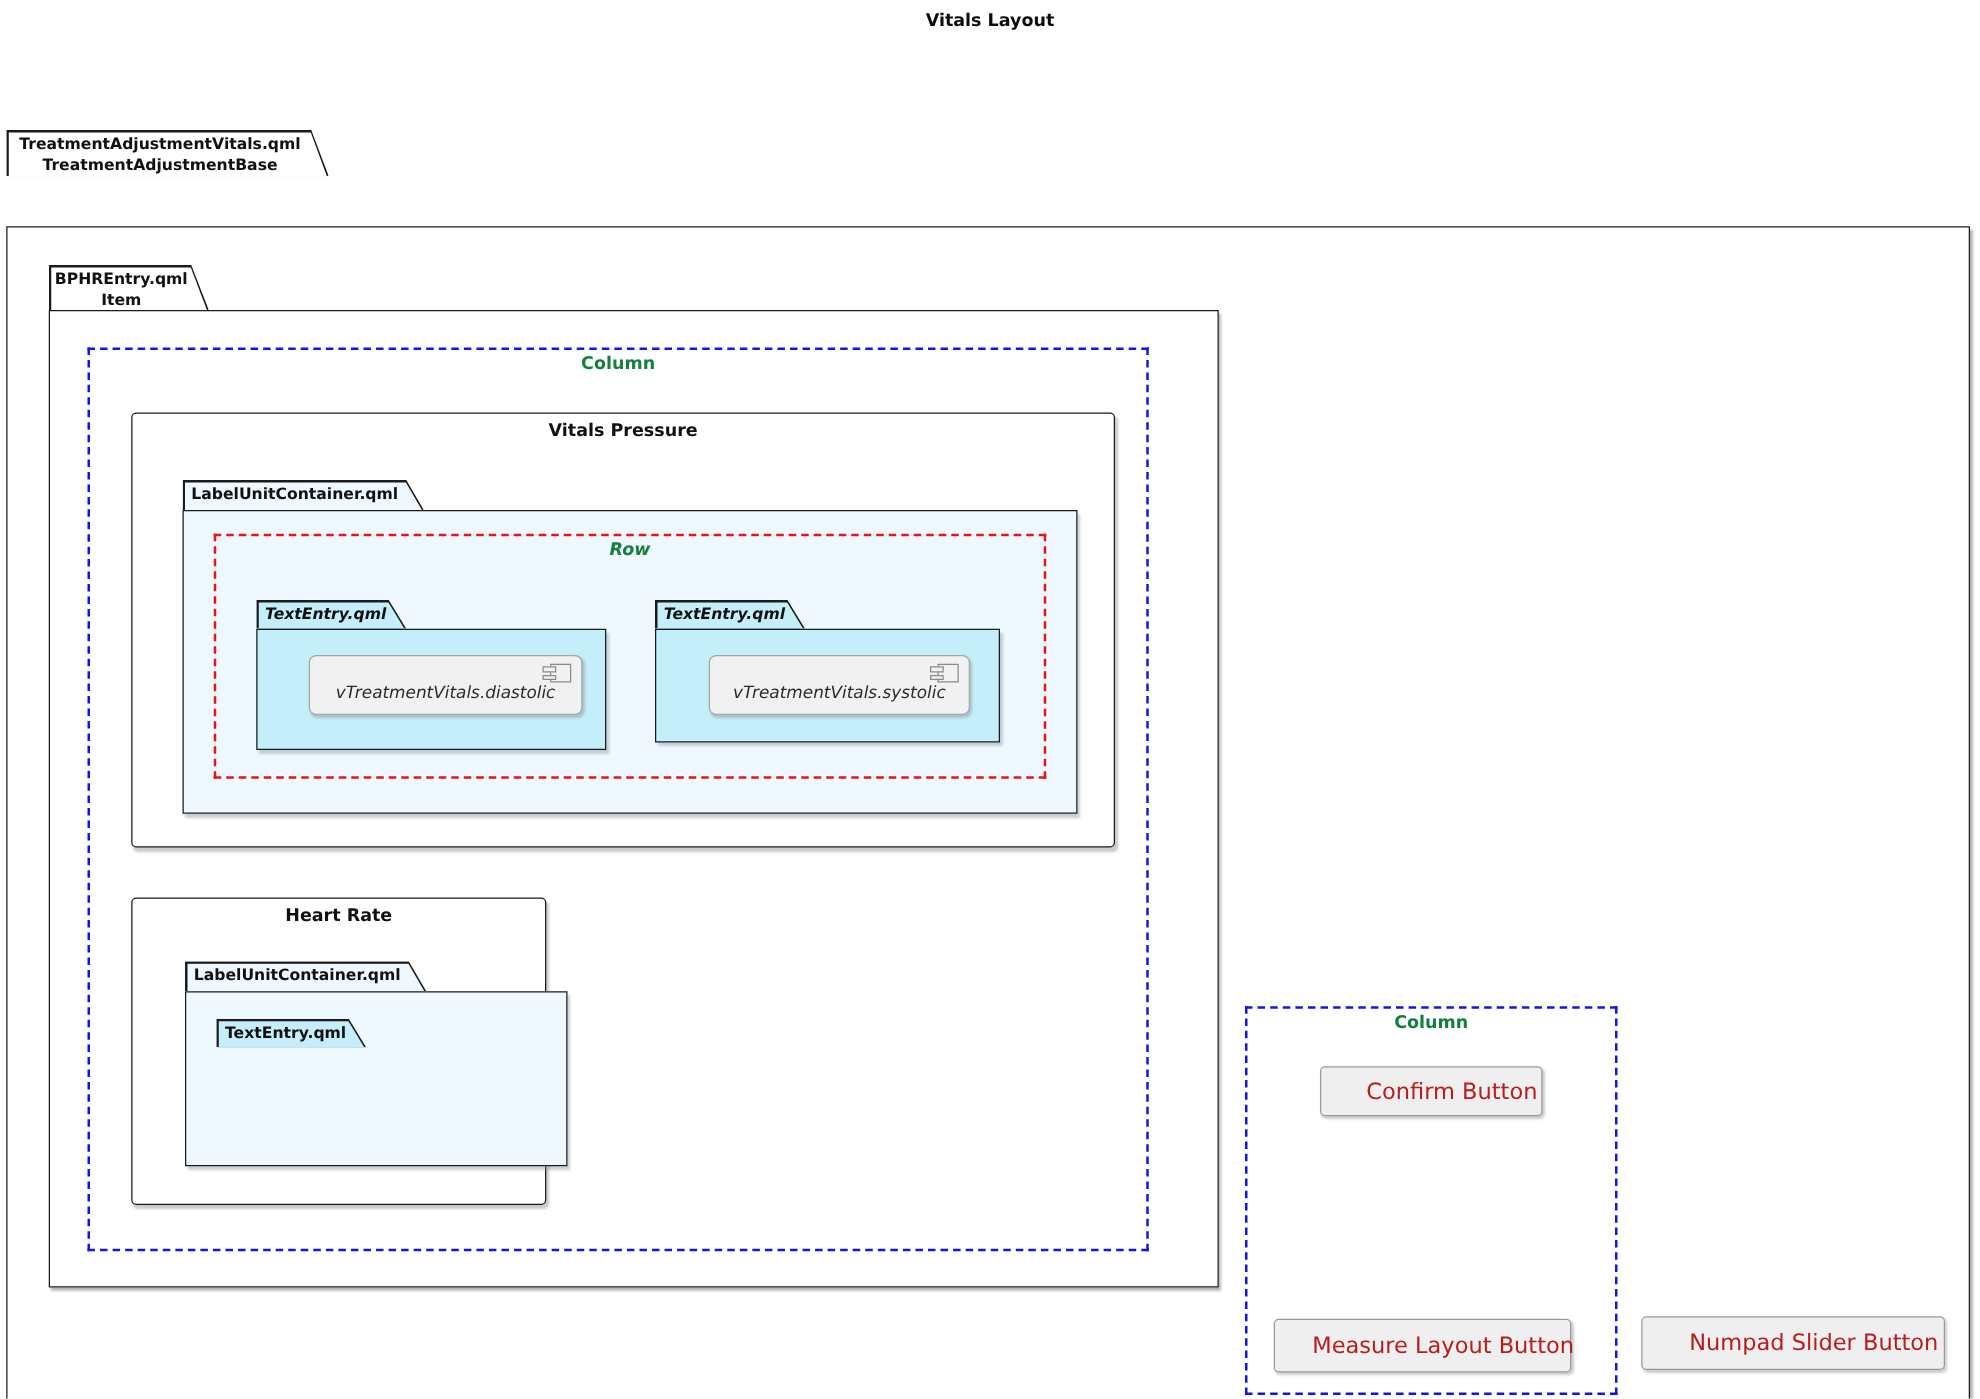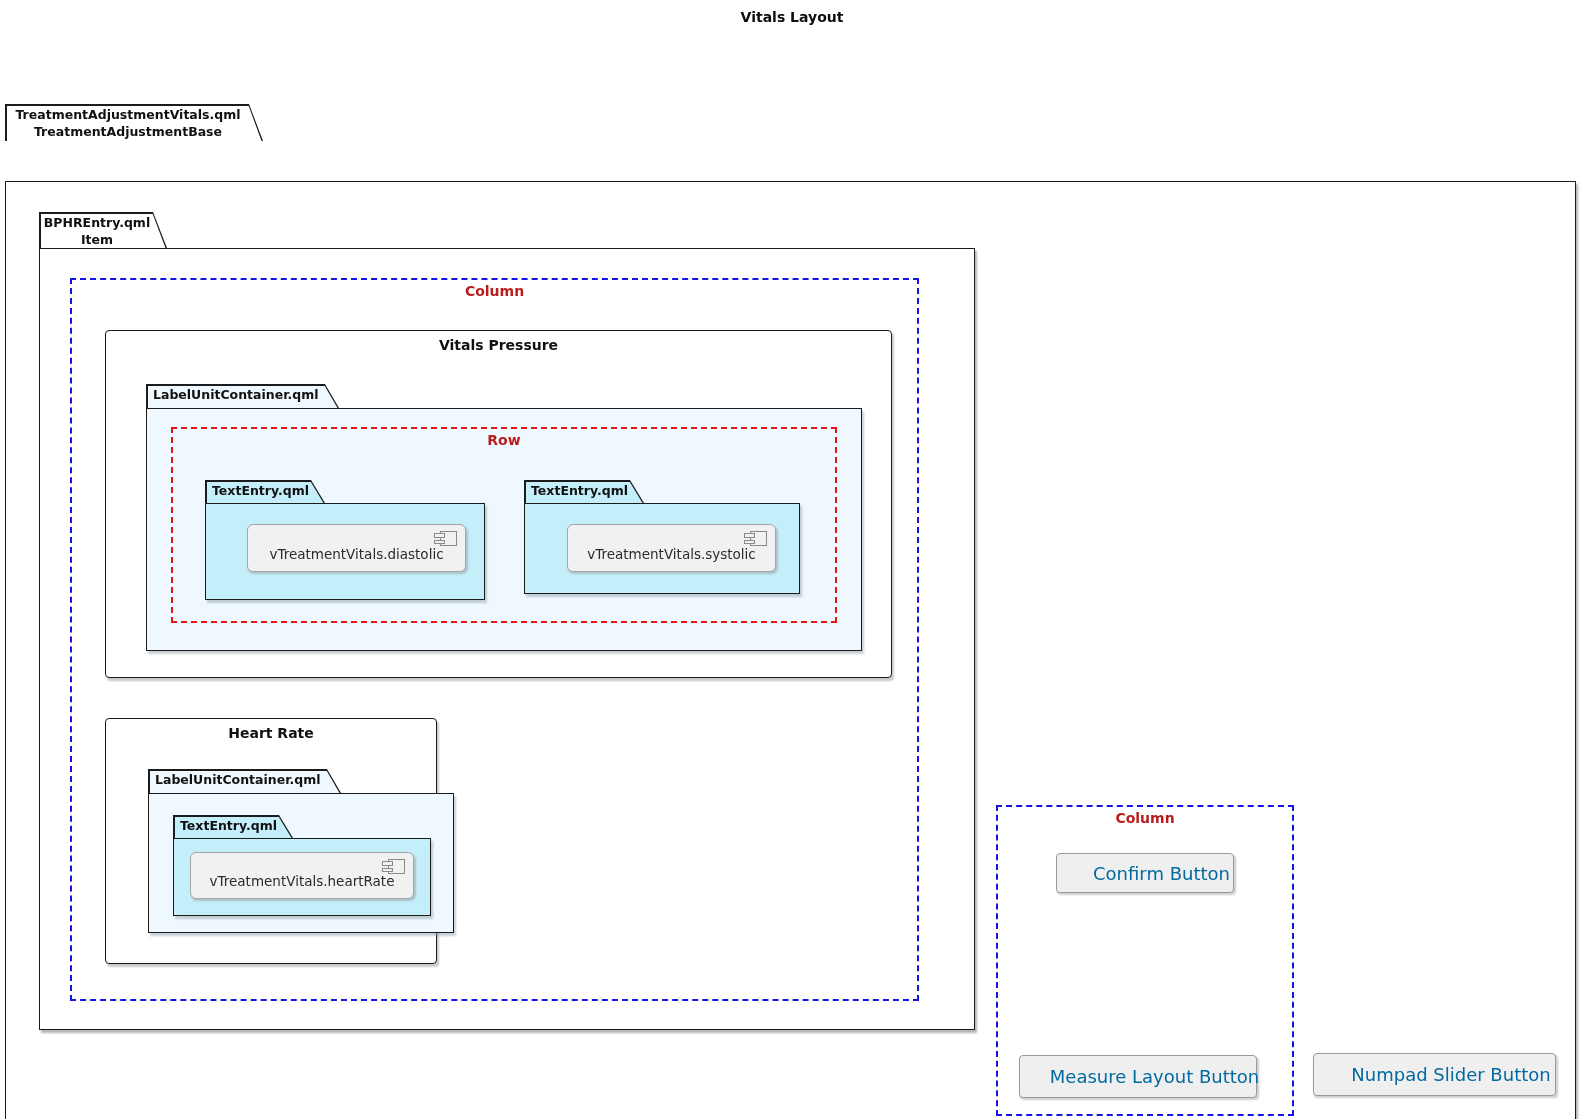--- a/index.html
+++ b/index.html
@@ -40,39 +40,39 @@
   .tab-light .tab-fg { background:var(--folder_fill_light,#EFF8FE); }
   .tab-cyan  .tab-fg { background:var(--folder_fill_cyan,#C5EEFB); }
 
   .folder-body.light { background:var(--folder_fill_light,#EFF8FE); box-shadow:2px 3px 2px rgba(130,150,160,0.45); }
   .folder-body.cyan  { background:var(--folder_fill_cyan,#C5EEFB);  box-shadow:2px 3px 2px rgba(130,150,160,0.45); }
 
   
   .dashed-blue { position:absolute; border:2px dashed var(--column_dash,#1414E6); background:transparent; }
   .dashed-red  { position:absolute; border:2px dashed var(--row_dash,#E61414); background:transparent; }
   .dash-label { position:absolute; left:0; top:3px; width:100%; text-align:center;
-                font-size:14px; font-weight:bold; color:#b91c1c; }
+                font-size:14px; font-weight:bold; color:#15803d; }
 
   
   .comp { background:var(--component_fill,#F1F1F1); border-color:#a6a6a6; border-radius:6px;
           box-shadow:1.5px 2px 2px rgba(130,130,130,0.4); }
   .comp-label { position:absolute; left:0; bottom:9px; width:100%; text-align:center;
                 font-size:13.5px; color:#2b2b2b; white-space:nowrap; }
   .comp-icon { position:absolute; top:6px; right:8px; width:23px; height:15px; }
   .ci-body { position:absolute; left:6px; top:0; width:17px; height:15px;
              border:1.5px solid #8a8a8a; background:transparent; }
   .ci-bar { position:absolute; left:0; width:11px; height:4.5px;
             border:1.5px solid #8a8a8a; background:var(--component_fill,#F1F1F1); }
   .ci-bar1 { top:2px; } .ci-bar2 { top:8.5px; }
 
   
   .btn { background:var(--button_fill,#EFEFEF); border-color:#9a9a9a; border-radius:4px;
          box-shadow:1.5px 2px 2px rgba(130,130,130,0.4);
          display:flex; align-items:center; justify-content:center;
-         font-size:18px; color:#0369a1; white-space:nowrap;padding-left:33px; }
+         font-size:18px; color:#b91c1c; white-space:nowrap;padding-left:33px; }
 </style>
 </head>
 <body>
 
 <div class="page">
 
   <div class="diagram-title">Vitals Layout</div>
 
   <div class="tab tab-white" style="left:5px; top:104px; width:258px; height:37px;">
     <div class="tab-bg"></div>
@@ -100,21 +100,21 @@
         <div class="frame" style="left:33px; top:50px; width:787px; height:348px;">
           <div class="frame-title">Vitals Pressure</div>
 
           <div class="tab tab-light" style="left:40px; top:53px; width:193px; height:24px;">
             <div class="tab-bg"></div>
             <div class="tab-fg"></div>
             <div class="tab-label one-line">LabelUnitContainer.qml</div>
           </div>
           <div class="folder-body light" style="left:40px; top:77px; width:716px; height:243px;">
 
-            <div class="dashed-red" style="left:24px; top:18px; width:666px; height:196px;">
+            <div class="dashed-red" style="left:24px; top:18px; width:666px; height:196px;font-style:italic;">
               <div class="dash-label">Row</div>
 
               <div class="tab tab-cyan" style="left:32px; top:51px; width:120px; height:23px;">
                 <div class="tab-bg"></div>
                 <div class="tab-fg"></div>
                 <div class="tab-label one-line">TextEntry.qml</div>
               </div>
               <div class="folder-body cyan" style="left:32px; top:74px; width:280px; height:97px;">
                 <div class="comp" style="left:41px; top:20px; width:219px; height:48px;">
                   <div class="comp-icon">
@@ -153,30 +153,20 @@
             <div class="tab-fg"></div>
             <div class="tab-label one-line">LabelUnitContainer.qml</div>
           </div>
           <div class="folder-body light" style="left:42px; top:74px; width:306px; height:140px;">
 
             <div class="tab tab-cyan" style="left:24px; top:21px; width:120px; height:23px;">
               <div class="tab-bg"></div>
               <div class="tab-fg"></div>
               <div class="tab-label one-line">TextEntry.qml</div>
             </div>
-            <div class="folder-body cyan" style="left:24px; top:44px; width:258px; height:78px;">
-              <div class="comp" style="left:16px; top:13px; width:224px; height:47px;">
-                <div class="comp-icon">
-                  <div class="ci-body"></div>
-                  <div class="ci-bar ci-bar1"></div>
-                  <div class="ci-bar ci-bar2"></div>
-                </div>
-                <div class="comp-label">vTreatmentVitals.heartRate</div>
-              </div>
-            </div>
           </div>
         </div>
       </div>
 
     </div>
 
     <div class="dashed-blue" style="left:990px; top:623px; width:298px; height:311px;">
       <div class="dash-label">Column</div>
       <div class="btn" style="left:58px; top:46px; width:178px; height:40px;">Confirm Button</div>
       <div class="btn" style="left:21px; top:248px; width:238px; height:43px;">Measure Layout Button</div>

